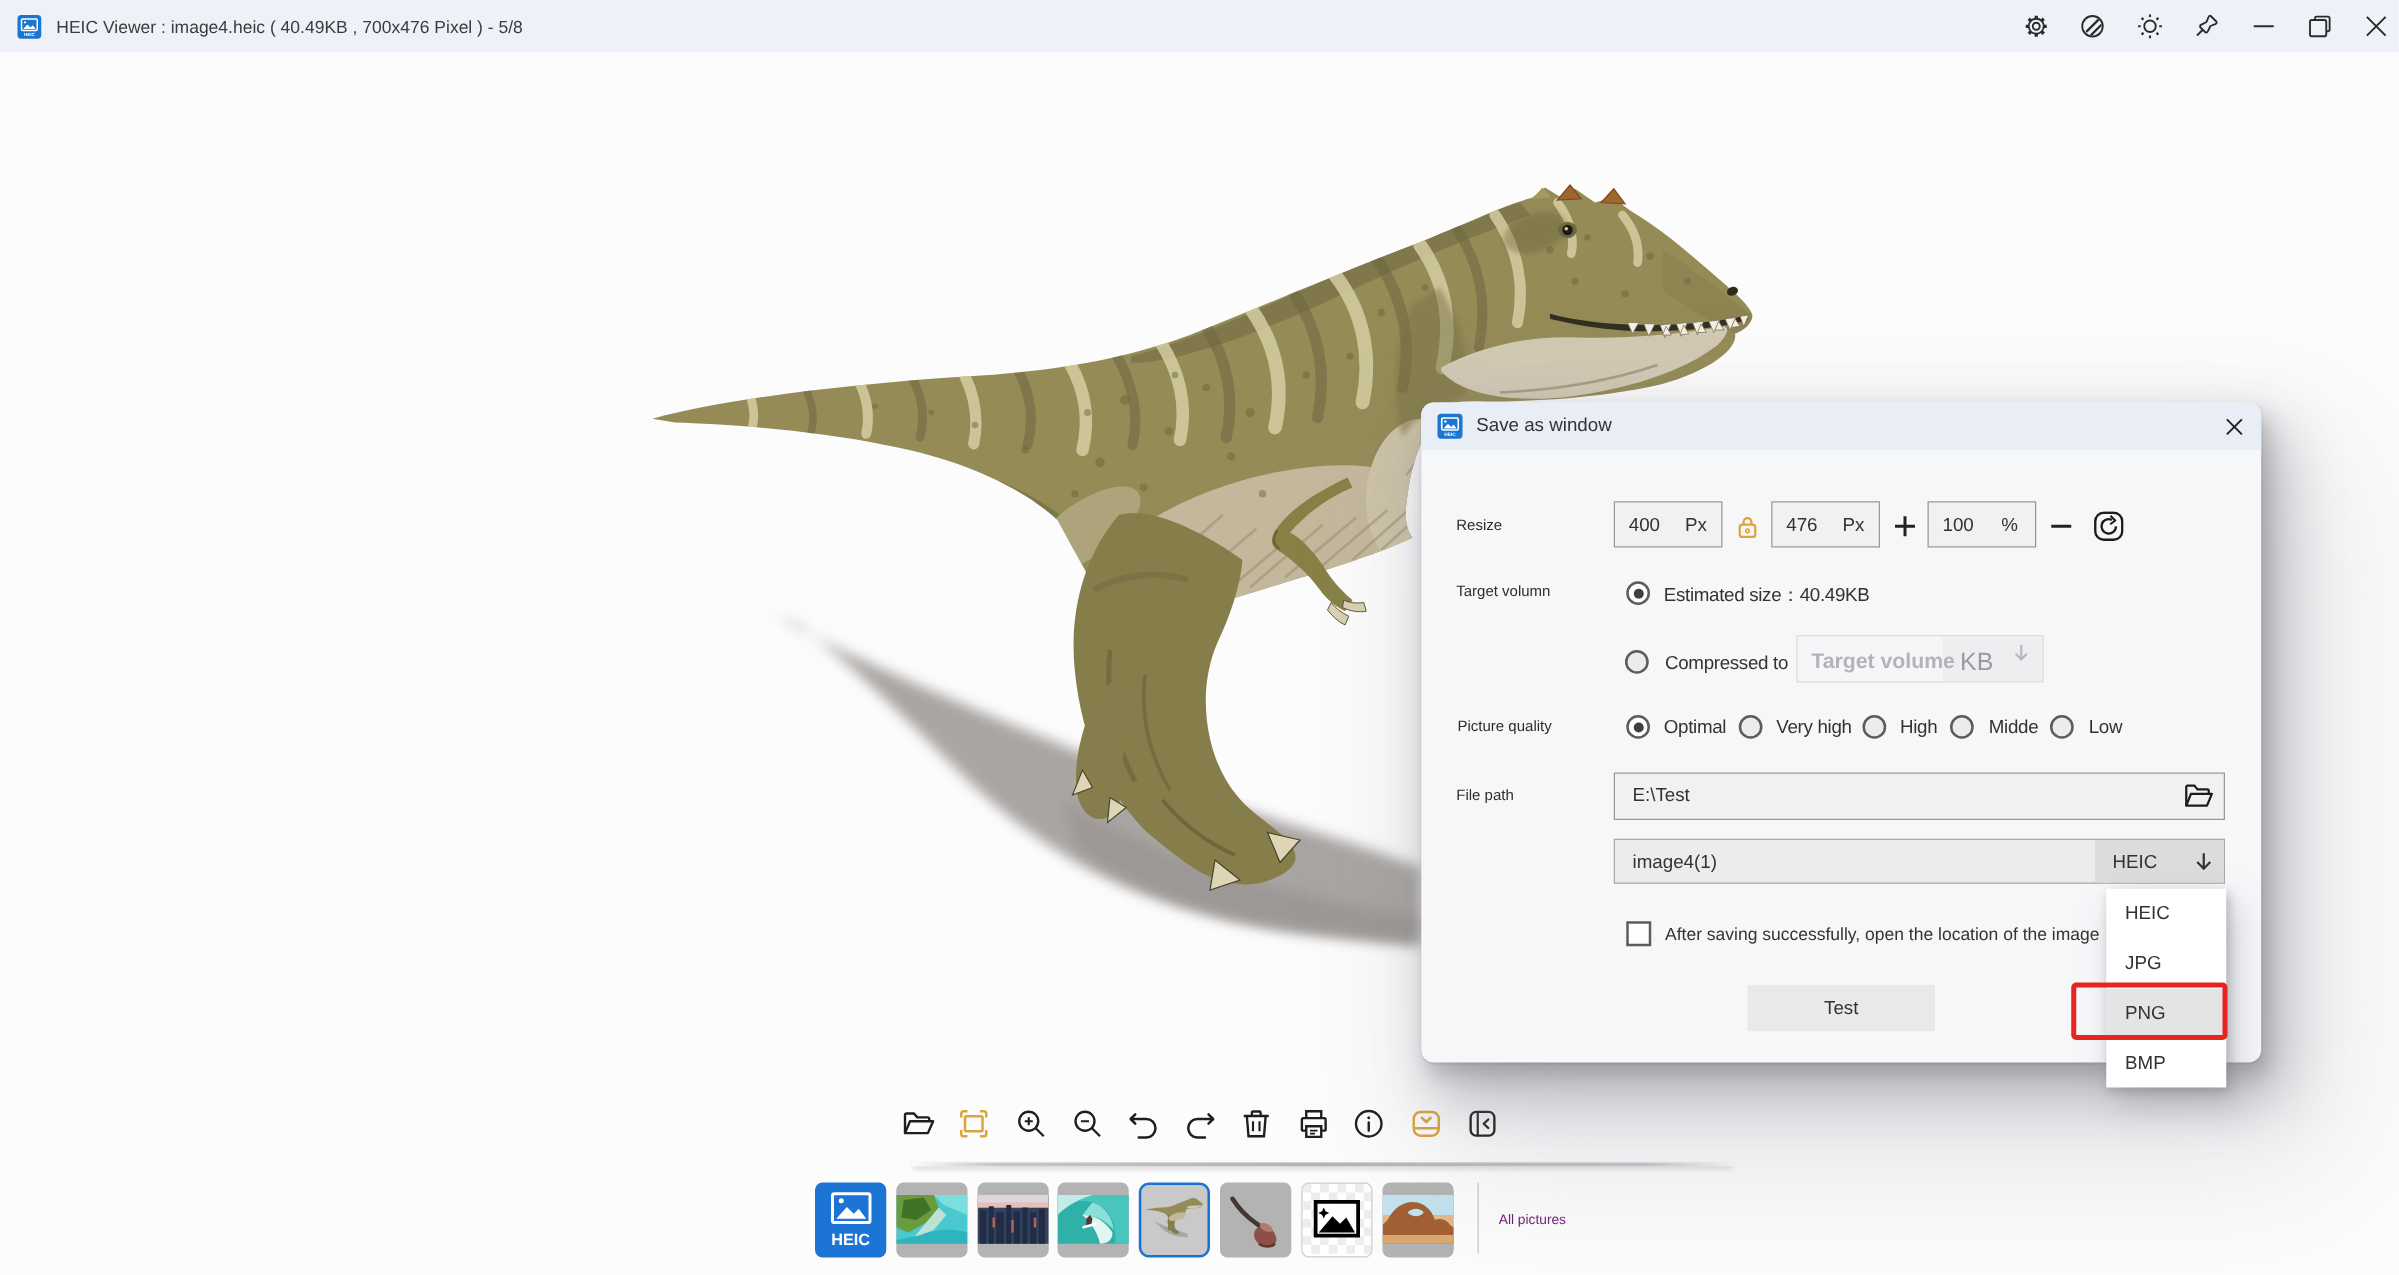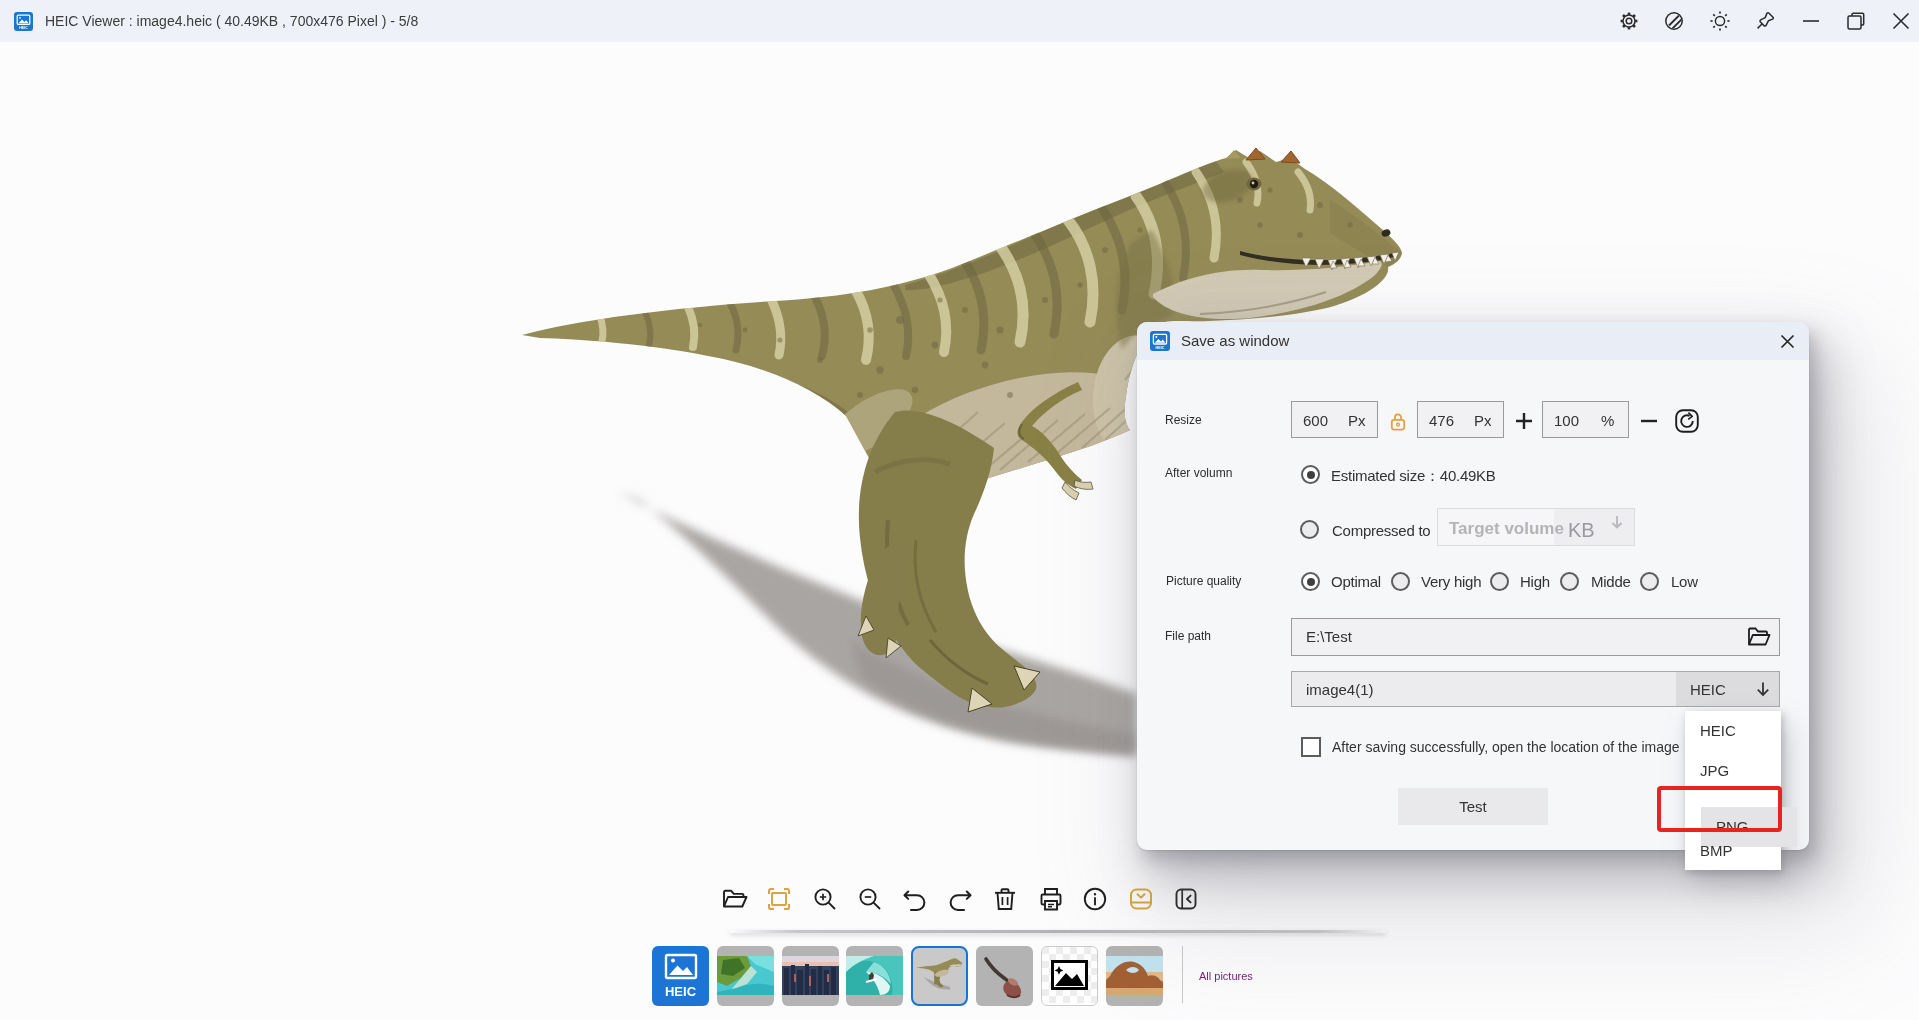--- a/index.html
+++ b/index.html
@@ -443,21 +443,21 @@
           <text x="10" y="18" font-size="3.8" font-weight="bold" fill="#fff" text-anchor="middle" font-family="Liberation Sans, sans-serif">HEIC</text>
         </svg>
       </div>
 <div id="dlgname">Save as window</div>
 <svg class="abs" style="left:643px;top:12px" width="15" height="15" viewBox="0 0 15 15">
         <path d="M1.5 1.5 L13.5 13.5 M13.5 1.5 L1.5 13.5" stroke="#222" stroke-width="1.6" fill="none"></path>
       </svg>
 </div>
 <div class="dlab" style="left:28px;top:91px">Resize</div>
 <div class="inpbox" style="left:154px;top:79px;width:87px;height:37px"></div>
-<div class="inpnum" style="left:166px;top:90px">600</div>
+<div class="inpnum" style="left:166px;top:90px">400</div>
 <div class="inpnum" style="left:211px;top:90px">Px</div>
 <svg class="abs" style="left:253px;top:90px" width="16" height="20" viewBox="0 0 18 21">
       <rect x="2" y="8" width="14" height="11" rx="2.5" fill="none" stroke="#e2a23b" stroke-width="2"></rect>
       <path d="M5.5 8 V5.5 a3.5 3.5 0 0 1 7 0 V8" fill="none" stroke="#e2a23b" stroke-width="2"></path>
       <circle cx="9" cy="13.5" r="1.6" fill="none" stroke="#e2a23b" stroke-width="1.5"></circle>
     </svg>
 <div class="inpbox" style="left:280px;top:79px;width:87px;height:37px"></div>
 <div class="inpnum" style="left:292px;top:90px">476</div>
 <div class="inpnum" style="left:337px;top:90px">Px</div>
 <svg class="abs" style="left:378px;top:90px" width="18" height="18" viewBox="0 0 18 18">
@@ -468,21 +468,21 @@
 <div class="inpnum" style="left:464px;top:90px">%</div>
 <svg class="abs" style="left:503px;top:97px" width="18" height="4" viewBox="0 0 18 4">
       <path d="M1 2 H17" stroke="#222" stroke-width="2.4" fill="none"></path>
     </svg>
 <svg class="abs" style="left:538px;top:87px" width="24" height="24" viewBox="0 0 24 24">
       <rect x="1.2" y="1.2" width="21.6" height="21.6" rx="6.8" fill="none" stroke="#1d1d1d" stroke-width="1.9"></rect>
       <path d="M14.6 6.9 A5.8 5.8 0 1 0 17.8 12.1" fill="none" stroke="#1d1d1d" stroke-width="1.9"></path>
       <path d="M13.4 3.6 L17.2 7.4 L13.2 10.4" fill="none" stroke="#1d1d1d" stroke-width="1.7" stroke-linejoin="round"></path>
     </svg>
 
-<div class="dlab" style="left:28px;top:144px">After volumn</div>
+<div class="dlab" style="left:28px;top:144px">Target volumn</div>
 <div class="radio sel" style="left:164px;top:143px"></div>
 <div class="rlab" style="left:194px;top:145px">Estimated size：40.49KB</div>
 <div class="radio" style="left:163px;top:198px"></div>
 <div class="rlab" style="left:195px;top:200px">Compressed to</div>
 <div class="abs" style="left:300px;top:186px;width:198px;height:38px;background:#f6f6f8;border:1px solid #dcdcde;"></div>
 <div class="abs" style="left:417px;top:187px;width:80px;height:36px;background:#eeeef1;"></div>
 <div class="abs" style="left:312px;top:197px;font-size:17px;color:#b4b4b8;font-weight:bold;">Target volume</div>
 <div class="abs" style="left:431px;top:197px;font-size:20px;color:#9a9aa0;">KB</div>
 <svg class="abs" style="left:473px;top:193px" width="14" height="14" viewBox="0 0 14 14">
       <path d="M7 1 V12 M2.5 8 L7 12.5 L11.5 8" stroke="#b8b8bd" stroke-width="1.8" fill="none"></path>
@@ -515,16 +515,16 @@
 <svg class="abs" style="left:618px;top:359px" width="16" height="16" viewBox="0 0 16 16">
       <path d="M8 1.5 V13.5 M2.8 8.6 L8 14 L13.2 8.6" stroke="#333" stroke-width="1.8" fill="none"></path>
     </svg>
 </div>
 <div id="chkbox"></div>
 <div id="chklab">After saving successfully, open the location of the image</div>
 <div id="savebtn">Test</div>
 <div id="popup">
 <div class="pitem" style="top:0">HEIC</div>
 <div class="pitem" style="top:40px">JPG</div>
-<div class="pitem" style="top:80px;background:#e4e4e7;width:96px;margin:16px;">PNG</div>
+<div class="pitem" style="top:80px;background:#e4e4e7;width:96px;margin:0;">PNG</div>
 <div class="pitem" style="top:120px">BMP</div>
 </div>
 <div id="redrect"></div>
 
 </body></html>

